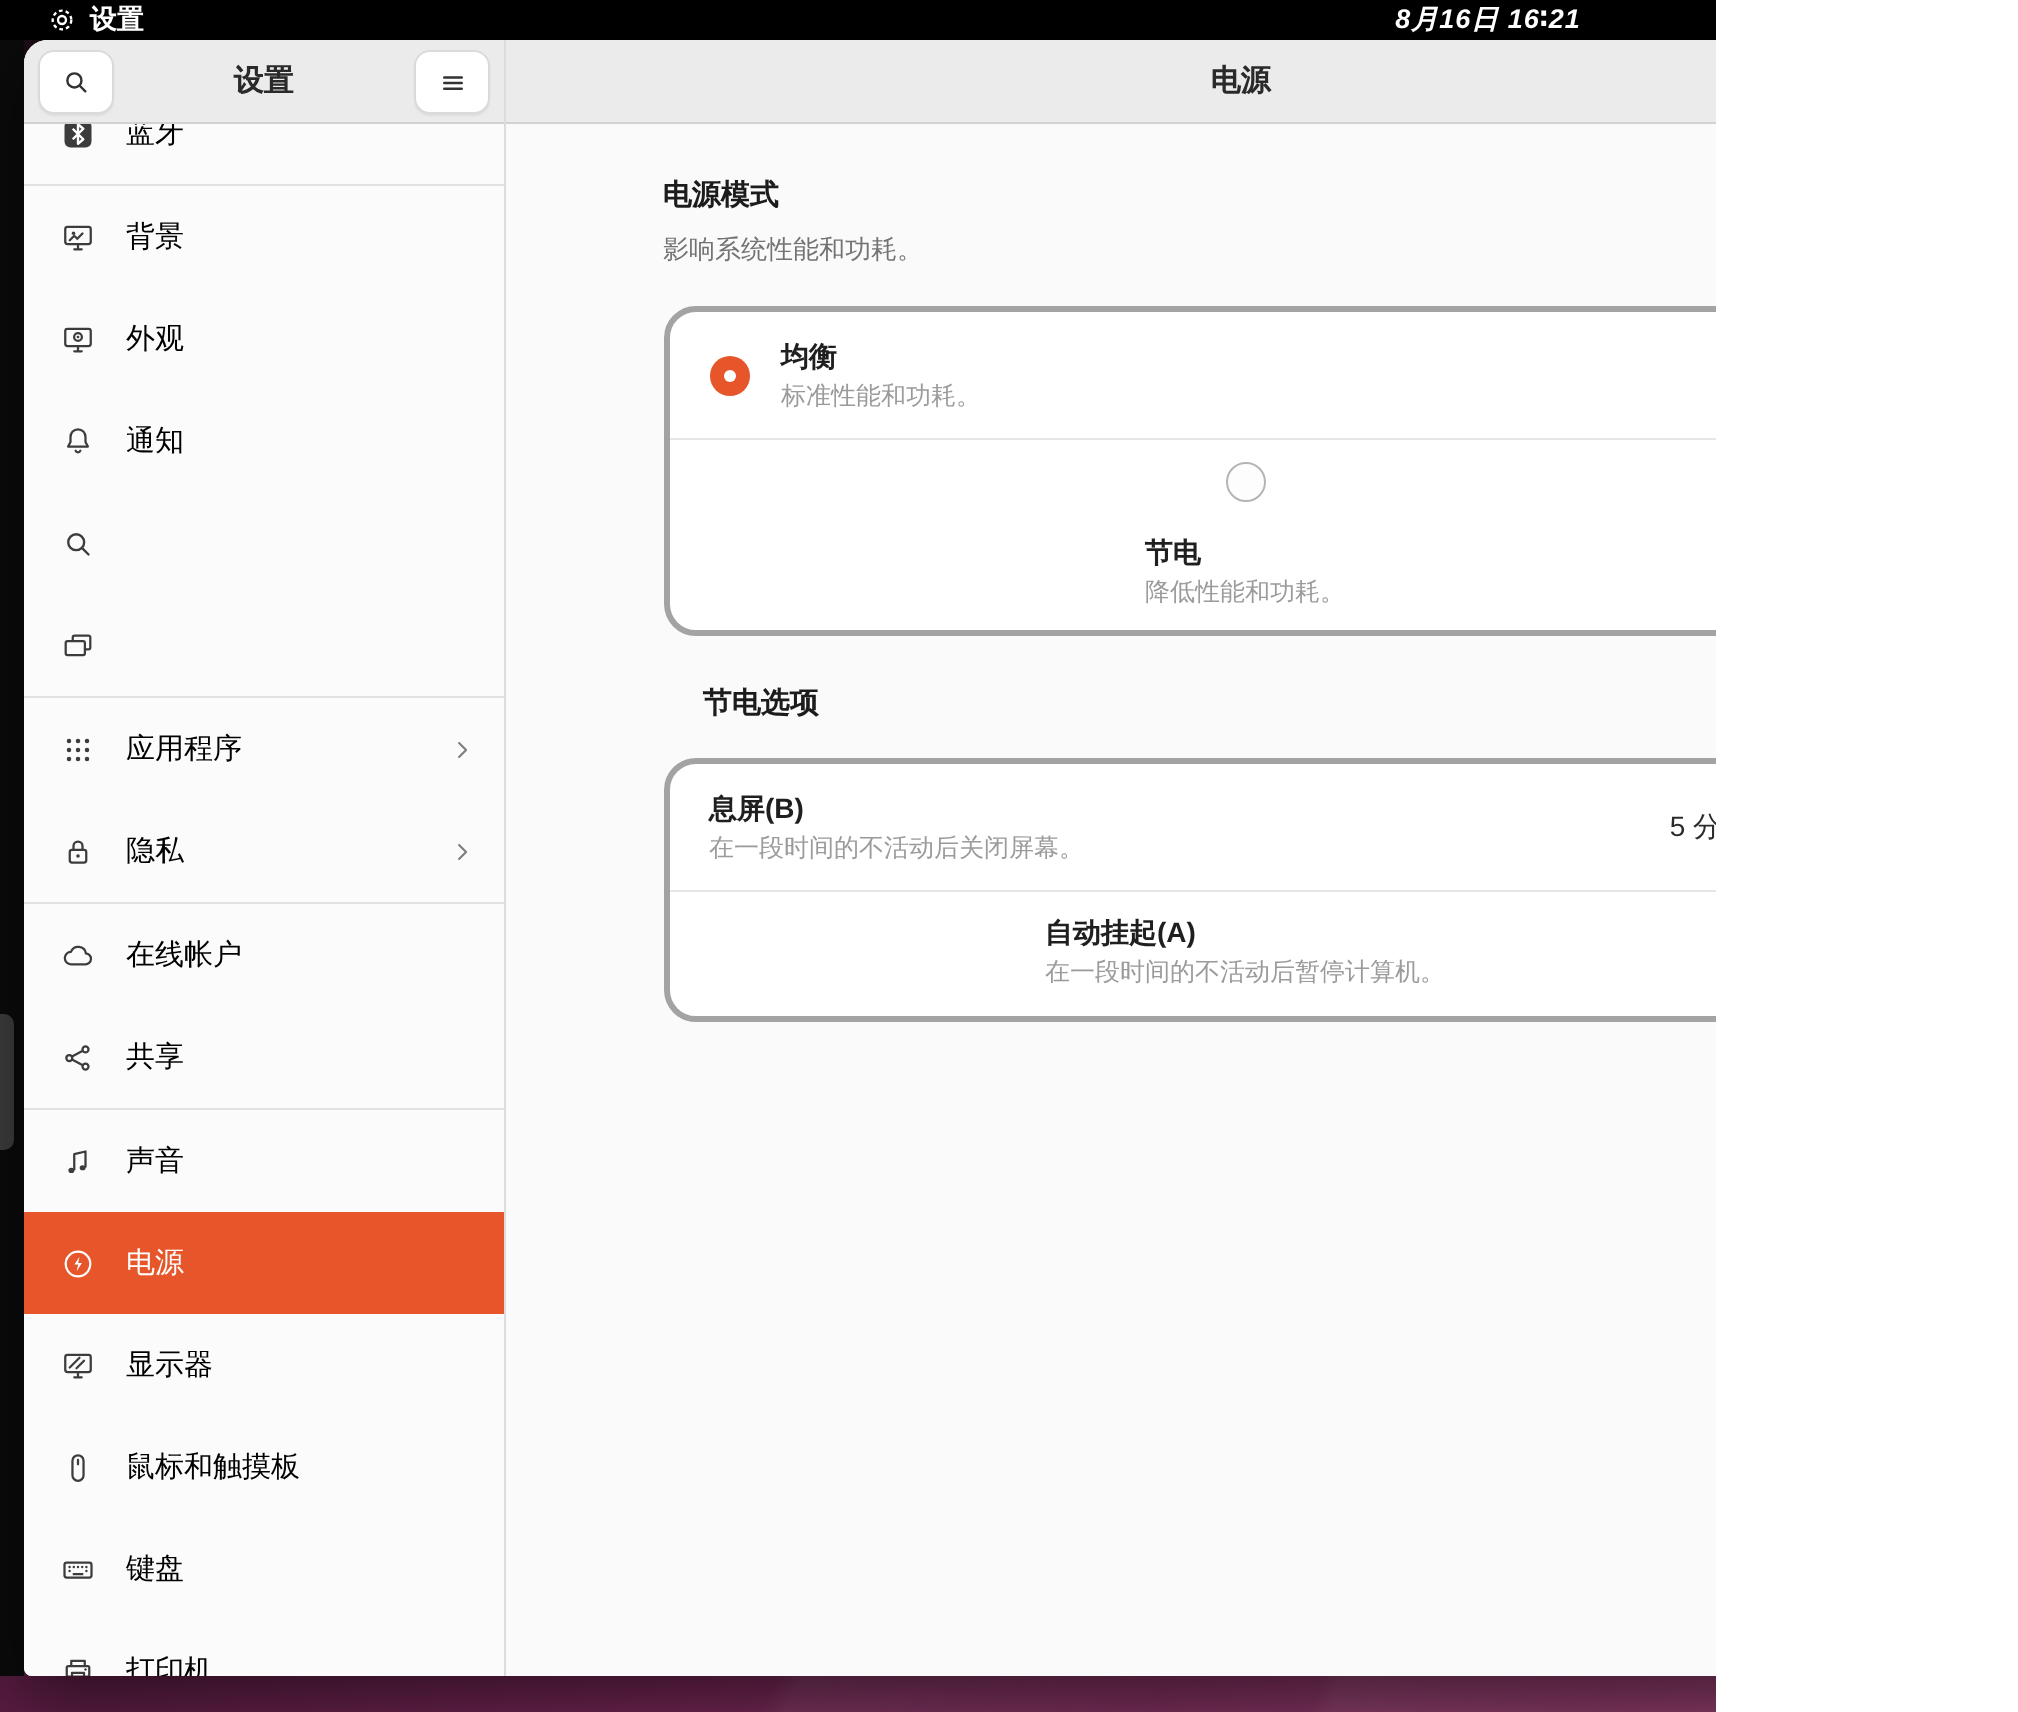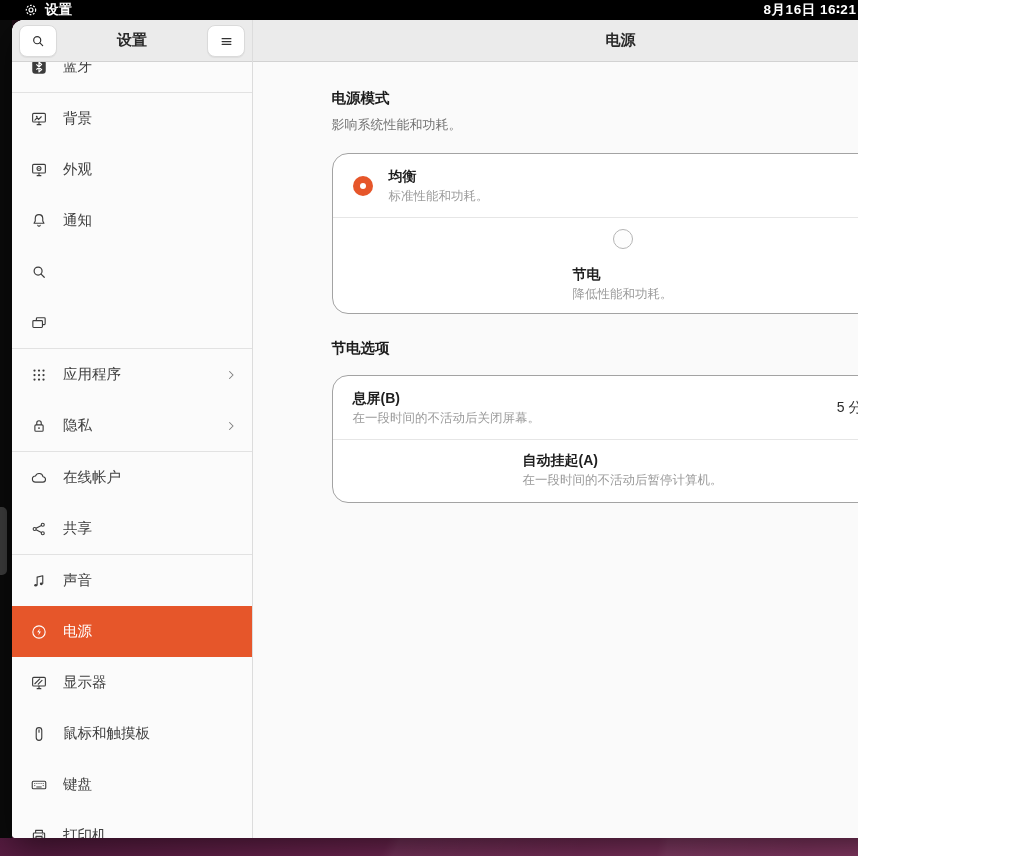--- a/index.html
+++ b/index.html
@@ -10,58 +10,58 @@
     background:linear-gradient(155deg,#1e0c15 0%,#30102a 35%,#4a1738 60%,#6e2450 80%,#8a3a67 100%);
   }
   #screen::after { 
     content:""; position:absolute; inset:0; pointer-events:none;
     background:linear-gradient(115deg, transparent 62%, rgba(255,255,255,0.06) 63%, transparent 78%),
                linear-gradient(100deg, transparent 80%, rgba(255,255,255,0.05) 81%, transparent 95%);
   }
   
   .topbar { position:absolute; left:0; top:0; width:1009px; height:20px; background:var(--topbar-bg); color:#fff; z-index:50; }
   .topbar-app { position:absolute; left:24px; top:0; height:20px; display:flex; align-items:center; gap:7px; font-size:13.5px; font-weight:700; }
-  .topbar-clock { position:absolute; left:750px; top:0; width:120px; height:20px; display:flex; align-items:center; justify-content:center; font-size:13.5px; font-weight:700; letter-spacing:.5px; }
+  .topbar-clock { position:absolute; left:684px; top:0; width:120px; height:20px; display:flex; align-items:center; justify-content:center; font-size:13.5px; font-weight:700; letter-spacing:.5px;font-style:italic; }
   .left-strip { position:absolute; left:0; top:20px; width:12px; height:818px; background:#0b0b0b; z-index:5; }
   .edge-handle { position:absolute; left:0; top:507px; width:7px; height:68px; background:#3f3f3f; border-radius:0 5px 5px 0; z-index:6; }
   
   .window {
     position:absolute; left:12px; top:20px; width:976px; height:818px;
     border-radius:12px 12px 4px 4px; overflow:hidden; display:flex;
     box-shadow:0 10px 36px rgba(0,0,0,.55); background:var(--content-bg); z-index:10;
   }
   
   .sidebar { width:241px; flex:none; display:flex; flex-direction:column; background:var(--sidebar-bg); border-right:1px solid #dcdcdc; }
   .sidebar-header { height:42px; flex:none; background:var(--header-bg); border-bottom:1px solid #d2d2d2; position:relative; display:flex; align-items:center; }
   .hdr-btn { width:38px; height:32px; border-radius:8px; background:#fff; border:1px solid #dadada; box-shadow:0 1px 1px rgba(0,0,0,.06); display:flex; align-items:center; justify-content:center; color:#333; }
   .search-btn { position:absolute; left:7px; top:5px; }
   .menu-btn { position:absolute; right:7px; top:5px; }
   .sidebar-title { width:100%; text-align:center; font-size:15px; font-weight:700; color:#2a2a2a; }
   .sidebar-list { flex:1; overflow:hidden; }
-  .side-row { height:51px; display:flex; align-items:center; padding-left:18px; gap:15px; font-size:14.5px; color:#404040; cursor:pointer; }
+  .side-row { height:51px; display:flex; align-items:center; padding-left:18px; gap:15px; font-size:14.5px; color:#000000; cursor:pointer; }
   .side-row:first-child { margin-top:-21px; }
   .side-row .icn { width:18px; height:18px; color:#3c3c3c; flex:none; display:flex; }
   .side-row .icn svg { width:18px; height:18px; }
   .side-row .lbl { flex:1; }
   .side-row .chv { margin-right:14px; color:#7d7d7d; display:flex; }
   .side-row.selected { background:var(--accent); color:#fff; }
   .side-row.selected .icn { color:#fff; }
   .side-sep { height:1px; background:#e2e2e2; }
   
   .main { flex:1; display:flex; flex-direction:column; position:relative; }
   .main-header { height:42px; flex:none; background:var(--header-bg); border-bottom:1px solid #d2d2d2; position:relative; display:flex; align-items:center; justify-content:flex-end; gap:13px; padding-right:8px; }
   .main-title { position:absolute; left:0; right:0; text-align:center; font-size:15px; font-weight:700; color:#2a2a2a; pointer-events:none; }
   .winbtn { width:27px; height:27px; border-radius:50%; background:#dedede; display:flex; align-items:center; justify-content:center; color:#3a3a3a; }
   .content { flex:1; overflow:hidden; }
   .col { width:578px; margin:0 auto; padding-top:27px; }
   .sect-heading { font-size:14.5px; font-weight:700; color:#1c1c1c; line-height:18px; }
   .sect-sub { margin-top:9px; font-size:13px; color:#737373; line-height:17px; }
-  .card { margin-top:20px; background:var(--card-bg); border:1px solid #a3a3a3; border-radius:16px; overflow:hidden; }
+  .card { margin-top:20px; background:var(--card-bg); border:3px solid #a3a3a3; border-radius:16px; overflow:hidden; }
   .card2 { margin-top:18px; }
-  .sect2 { margin-top:25px; }
+  .sect2 { margin-top:25px;margin-left:20px; }
   .card-row { min-height:63px; display:flex; align-items:center; padding:11px 16px 11px 20px; gap:16px; }
   .card-row + .card-row { border-top:1px solid #e6e6e6;flex-direction:column; }
   .row-text { flex:1; }
   .row-title { font-size:14px; font-weight:600; color:#1f1f1f; line-height:18px; }
   .row-desc { margin-top:3px; font-size:12.5px; color:#9b9b9b; line-height:16px; }
   .radio { width:20px; height:20px; border-radius:50%; flex:none; position:relative; border:1px solid #b5b5b5; background:#fdfdfd; }
   .radio.on { border:none; background:var(--accent); }
   .radio.on::after { content:""; position:absolute; left:7px; top:7px; width:6px; height:6px; border-radius:50%; background:#fff; }
   .row-value { display:flex; align-items:center; gap:3px; font-size:14px; color:#2b2b2b; }
   .row-value .chvd { color:#555; display:flex; margin-top:2px; }

